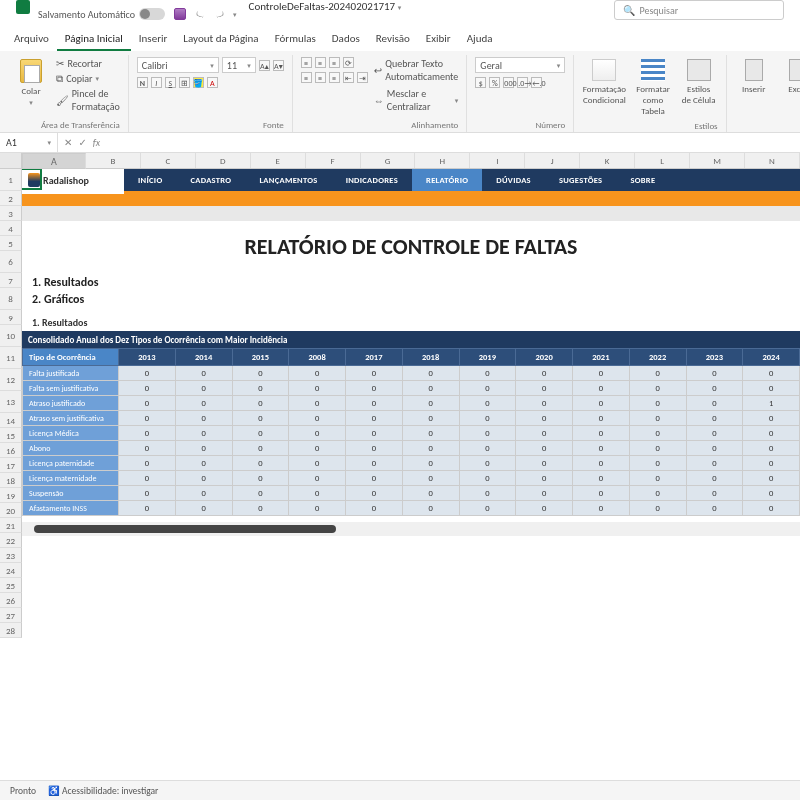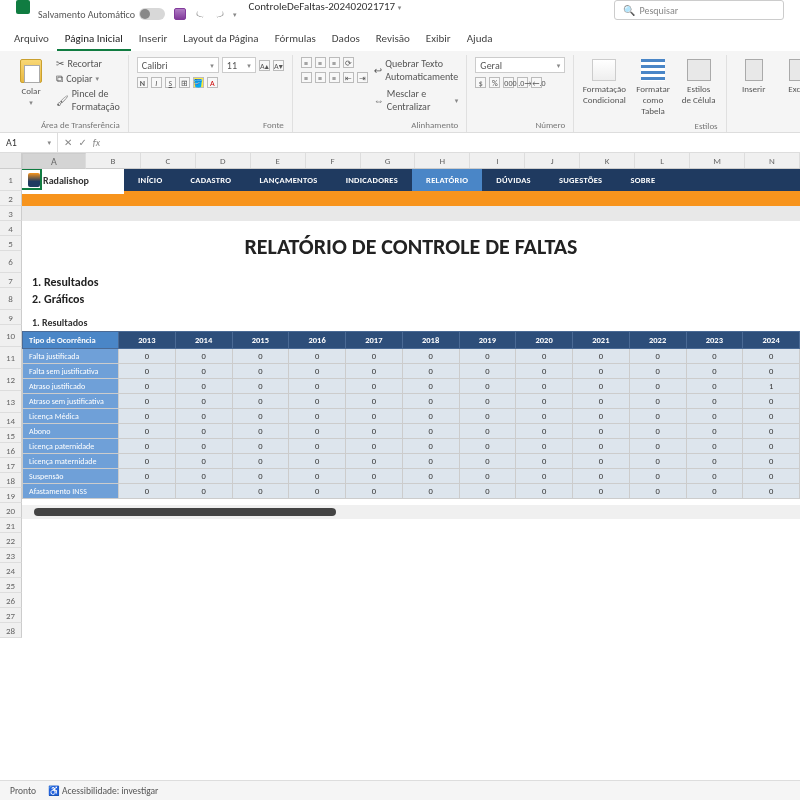--- a/index.html
+++ b/index.html
@@ -323,28 +323,29 @@
         </div>
     </div>
     <div class="orangebar"></div>
     <div class="greyspace"></div>
     <div class="title">RELATÓRIO DE CONTROLE DE FALTAS</div>
     <div class="toc" id="toc">
         <div>1. Resultados</div>
         <div>2. Gráficos</div>
       </div>
     <div class="sect">1. Resultados</div>
+    <div class="tblhdr1">Consolidado Anual dos Dez Tipos de Ocorrência com Maior Incidência</div>
     <table class="tbl" id="tbl">
         <tbody>
           <tr>
             <th class="lbl">Tipo de Ocorrência</th>
             <th>2013</th>
             <th>2014</th>
             <th>2015</th>
-            <th>2016</th>
+            <th>2008</th>
             <th>2017</th>
             <th>2018</th>
             <th>2019</th>
             <th>2020</th>
             <th>2021</th>
             <th>2022</th>
             <th>2023</th>
             <th>2024</th>
           </tr>
         </tbody>

